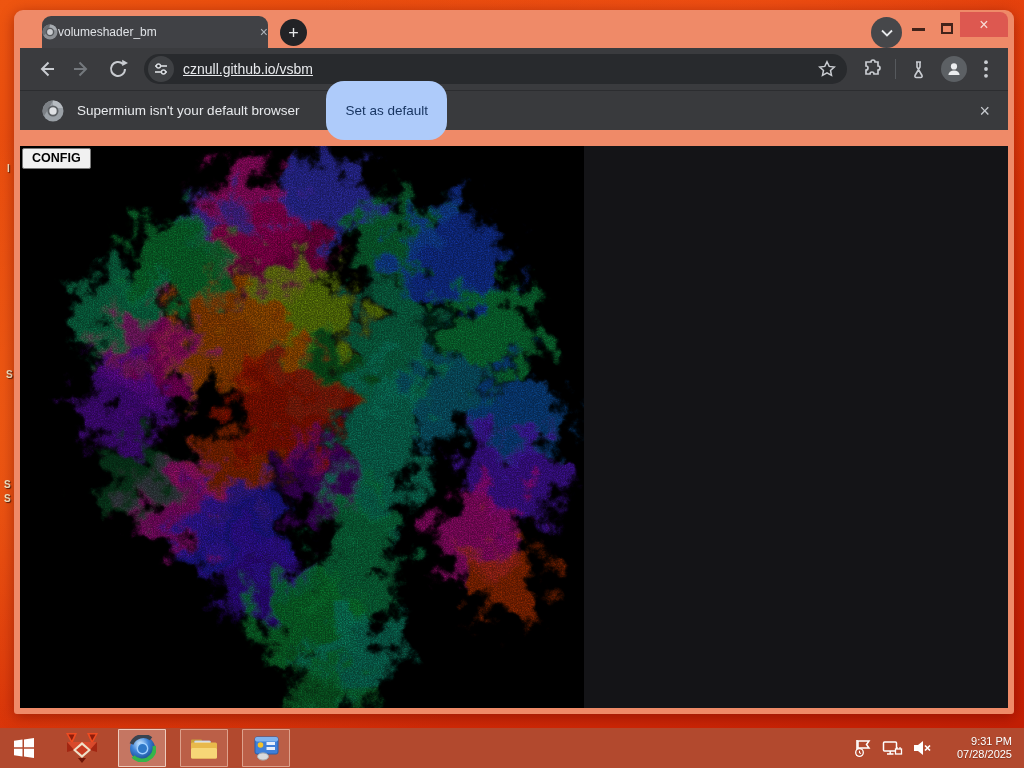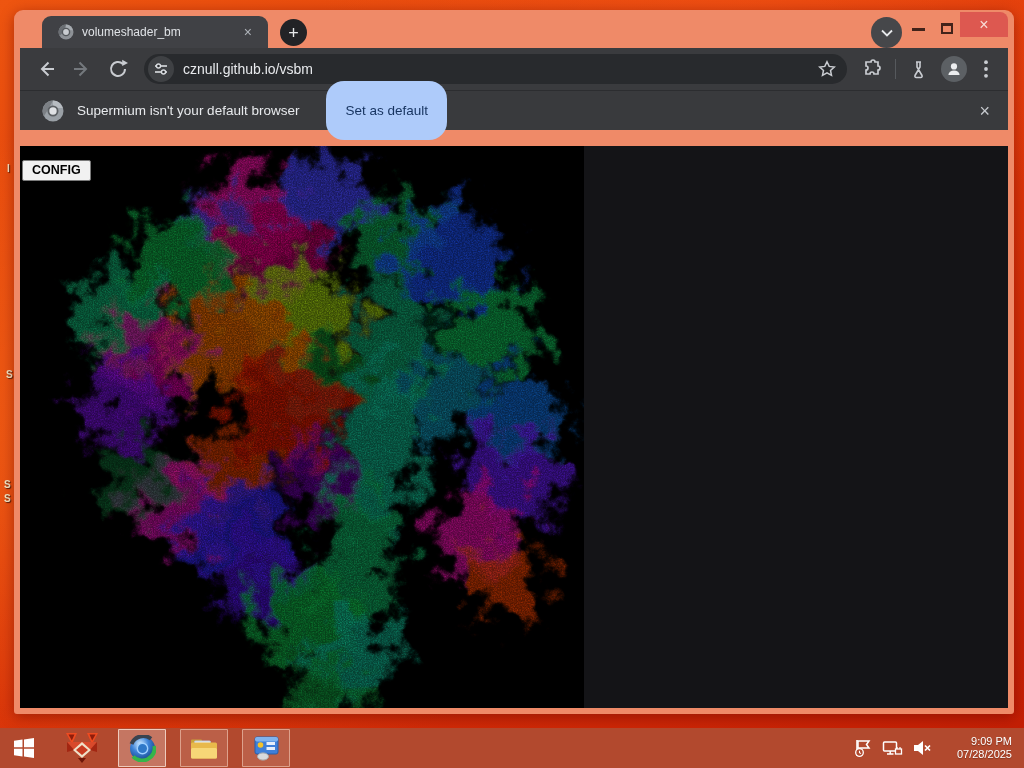--- a/index.html
+++ b/index.html
@@ -12,21 +12,21 @@
   .desk-frag{position:absolute;color:#f3e9c8;font-size:10px;font-weight:bold;
     text-shadow:1px 1px 1px rgba(0,0,0,.65);}
 
   
   .window{position:absolute;left:14px;top:10px;width:1000px;height:704px;
     background:#ef8a68;border-radius:9px 9px 3px 3px;
     box-shadow:0 3px 14px rgba(90,5,0,.45);}
   
   .titlebar{position:absolute;left:0;top:0;right:0;height:38px;}
   .tab{position:absolute;left:28px;top:6px;width:226px;height:32px;background:#404145;
-    border-radius:9px 9px 0 0;display:flex;align-items:center;padding:0 16px;gap:8px;}
+    border-radius:9px 9px 0 0;display:flex;align-items:center;padding:0 0;}
   .tab-title{color:#dfe2e6;font-size:12px;flex:1;white-space:nowrap;overflow:hidden;}
   .tab-close{color:#aeb3b9;font-size:14px;line-height:14px;cursor:default;}
   .newtab{position:absolute;left:266px;top:9px;width:27px;height:27px;border-radius:50%;
     background:#222326;color:#e6e8ea;display:flex;align-items:center;justify-content:center;
     font-size:18px;line-height:18px;}
   .tabsearch{position:absolute;left:857px;top:7px;width:31px;height:31px;border-radius:50%;
     background:#46474a;display:flex;align-items:center;justify-content:center;}
   .cap-min{position:absolute;left:898px;top:18px;width:13px;height:3px;background:#42231a;}
   .cap-max{position:absolute;left:927px;top:13px;width:12px;height:11px;
     border:2px solid #42231a;border-top-width:3px;background:transparent;}
@@ -34,37 +34,37 @@
     border-radius:0 8px 0 0;display:flex;align-items:center;justify-content:center;
     color:#f8dcd7;font-size:16px;line-height:16px;}
   
   .toolbar{position:absolute;left:6px;right:6px;top:38px;height:42px;background:#3a3b3e;
     display:flex;align-items:center;padding:0 8px;}
   .tbtn{width:36px;height:34px;display:flex;align-items:center;justify-content:center;flex:0 0 auto;}
   .omnibox{flex:1;height:30px;margin:0 8px;background:#282a2d;border-radius:15px;
     display:flex;align-items:center;padding:0 5px 0 4px;gap:9px;}
   .tune-wrap{width:26px;height:26px;border-radius:50%;background:#3f4144;
     display:flex;align-items:center;justify-content:center;flex:0 0 auto;}
-  .url-text{color:#e8eaed;font-size:14px;flex:1;white-space:nowrap;overflow:hidden;}
+  .url-text{color:#e8eaed;font-size:14px;flex:1;white-space:nowrap;overflow:hidden;text-decoration:underline;}
   .tb-divider{width:1px;height:20px;background:#56595d;margin:0 4px;flex:0 0 auto;}
   .avatar{width:26px;height:26px;border-radius:50%;background:#5c6064;
     display:flex;align-items:center;justify-content:center;flex:0 0 auto;margin:0 5px;}
   
   .infobar{position:absolute;left:6px;right:6px;top:80px;height:40px;background:#393a3d;
     border-top:1px solid #2c2d30;display:flex;align-items:center;padding:0 18px 0 22px;}
   .info-msg{color:#e8eaed;font-size:13.5px;margin-left:13px;}
   .info-btn{margin-left:27px;background:#aecbfa;color:#16335f;border:none;border-radius:18px;
     padding:22px 19px;font-size:13.5px;font-weight:500;font-family:"Liberation Sans",sans-serif;}
   .info-spacer{flex:1;}
   .info-close{color:#c6c9ce;font-size:18px;line-height:18px;}
   
   .page{position:absolute;left:6px;right:6px;top:136px;bottom:6px;background:#141417;display:flex;}
   .canvas{position:relative;width:564px;height:100%;background:#000;flex:0 0 auto;}
   .canvas svg{position:absolute;left:0;top:0;}
-  .config-btn{position:absolute;left:2px;top:14px;background:#f1f1f1;border:1px solid #7a7a7a;
+  .config-btn{position:absolute;left:2px;top:2px;background:#f1f1f1;border:1px solid #7a7a7a;
     border-radius:2px;color:#000;font-size:12.5px;font-weight:bold;padding:2px 9px 3px;
     font-family:"Liberation Sans",sans-serif;box-shadow:0 1px 0 rgba(0,0,0,.35);}
   .page-rest{flex:1;background:#141417;}
 
   
   .taskbar{position:absolute;left:0;bottom:0;width:1024px;height:40px;background:#b2492e;
     display:flex;align-items:center;}
   .tb-item{height:40px;display:flex;align-items:center;justify-content:center;flex:0 0 auto;}
   .start{width:44px;margin-left:2px;}
   .fox{width:44px;margin-left:14px;}
@@ -309,17 +309,17 @@
         <path d="M5 16 H11.5 M8.2 13 V16" stroke="#fff" stroke-width="1.5"></path>
         <rect x="13.5" y="11" width="6" height="5" fill="#b2492e" stroke="#fff" stroke-width="1.3"></rect>
         <path d="M15 11 V9 M18 11 V9" stroke="#fff" stroke-width="1.2"></path>
       </svg>
       <svg width="20" height="20" viewBox="0 0 20 20">
         <polygon points="2,7 6,7 11,3 11,17 6,13 2,13" fill="#fff"></polygon>
         <path d="M13 7.5 L18 12.5 M18 7.5 L13 12.5" stroke="#fff" stroke-width="1.7"></path>
       </svg>
     </div>
     <div class="clock">
-      <div>9:09 PM</div>
+      <div>9:31 PM</div>
       <div>07/28/2025</div>
     </div>
   </div>
 </div>
 
 </body></html>

